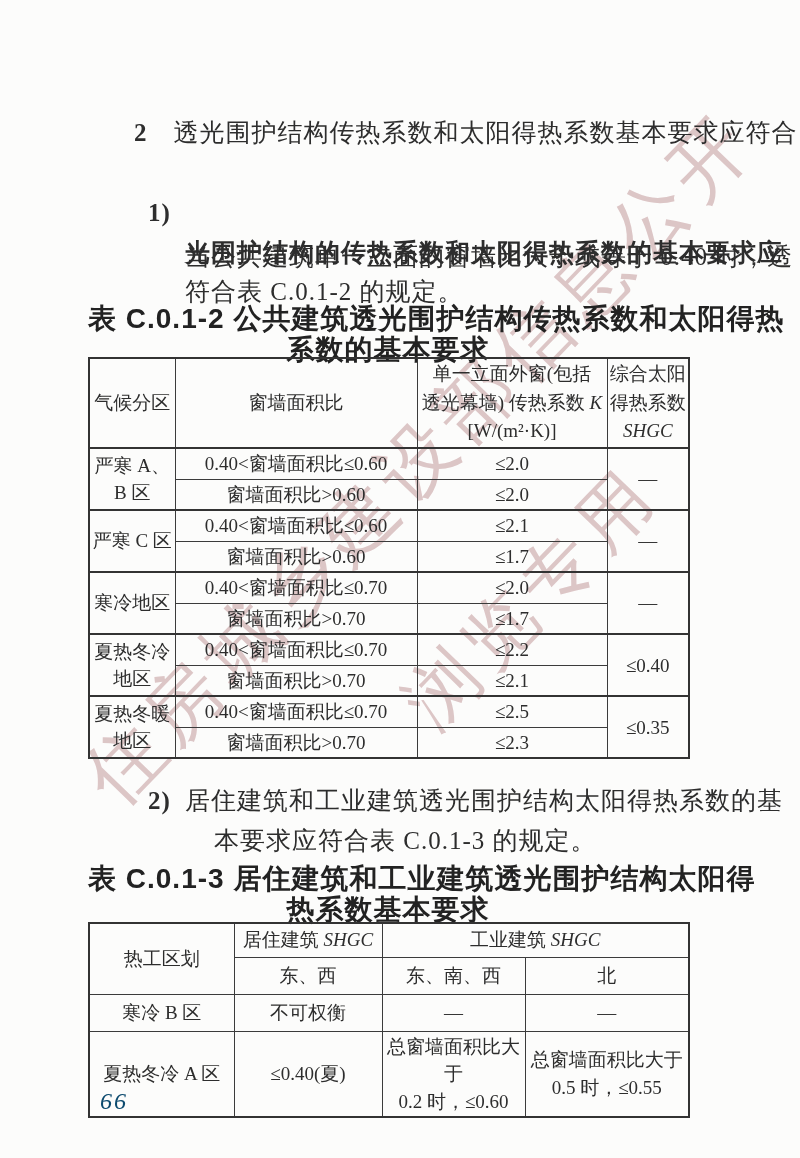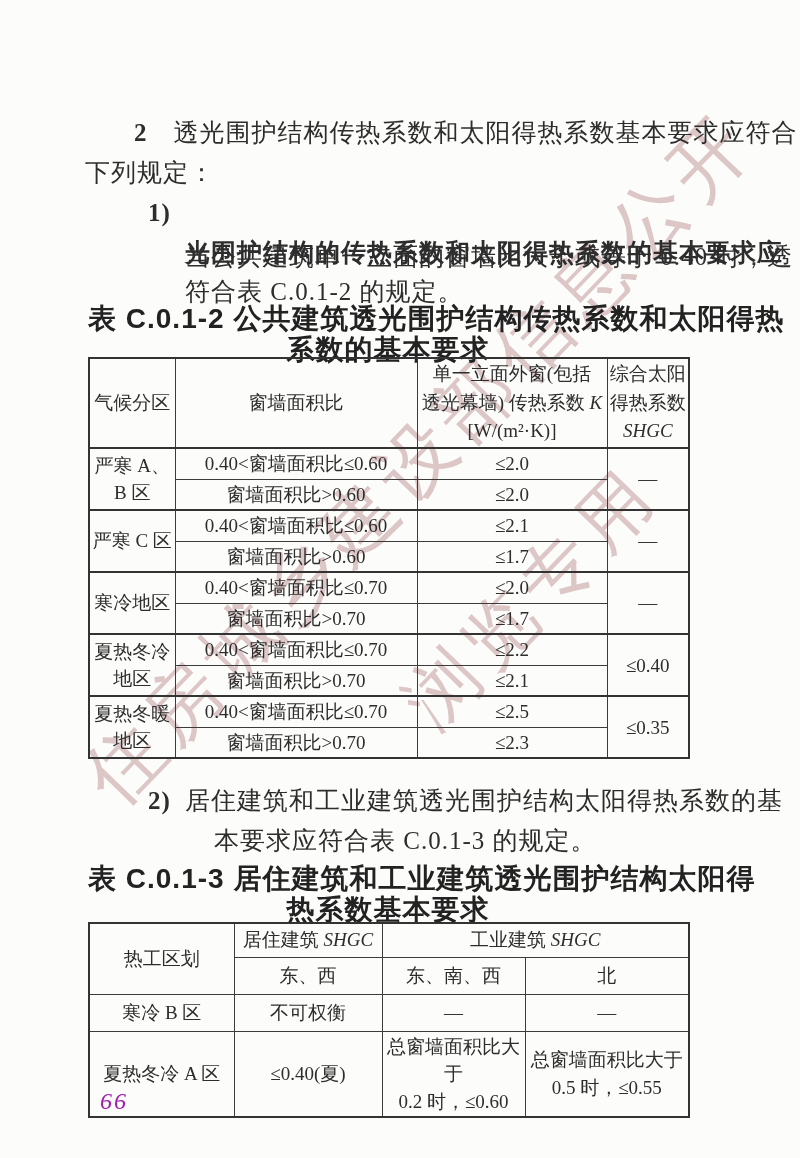--- a/index.html
+++ b/index.html
@@ -62,34 +62,33 @@
   .t2 tr.h1 { height:34px;padding-left:9px; }
   .t2 tr.h2 { height:37px; }
   .t2 tr.b1 { height:37px;padding-left:10px; }
   .t2 tr.b2 { height:56px; }
 
   .hline { line-height:1.5; }
 
   
   .pagenum {
     position:absolute; left:100px; top:1088px;
-    font-style:italic; font-size:24px; color:#a21caf;
+    font-style:italic; font-size:24px; color:#0c4a6e;
     letter-spacing:2px;
   }
 </style>
 </head>
 <body>
 
 <div class="page">
 
   <div class="wm wm1">住房城乡建设部信息公开</div>
   <div class="wm wm2">浏览专用</div>
 
   <div class="bodyline" style="left:134px; top:118px;"><span class="bnum">2</span><span style="margin-left:26px;">透光围护结构传热系数和太阳得热系数基本要求应符合</span></div>
-  <div class="bodyline" style="left:85px; top:158px;">下列规定：</div>
 
   <div class="bodyline bnum" style="left:148px; top:198px;">1)</div>
   <div class="bodyline" style="left:185px; top:198px;margin-top:44px;">当公共建筑单一立面的窗墙比大于或等于 0.40 时，透</div>
   <div class="bodyline" style="left:185px; top:238px;font-weight:bold;">光围护结构的传热系数和太阳得热系数的基本要求应</div>
   <div class="bodyline" style="left:185px; top:277px;">符合表 C.0.1-2 的规定。</div>
 
   <div class="ttitle" style="top:300px;">表 C.0.1-2  公共建筑透光围护结构传热系数和太阳得热</div>
   <div class="ttitle" style="top:331px;">系数的基本要求</div>
 
   <table class="doc t1">

